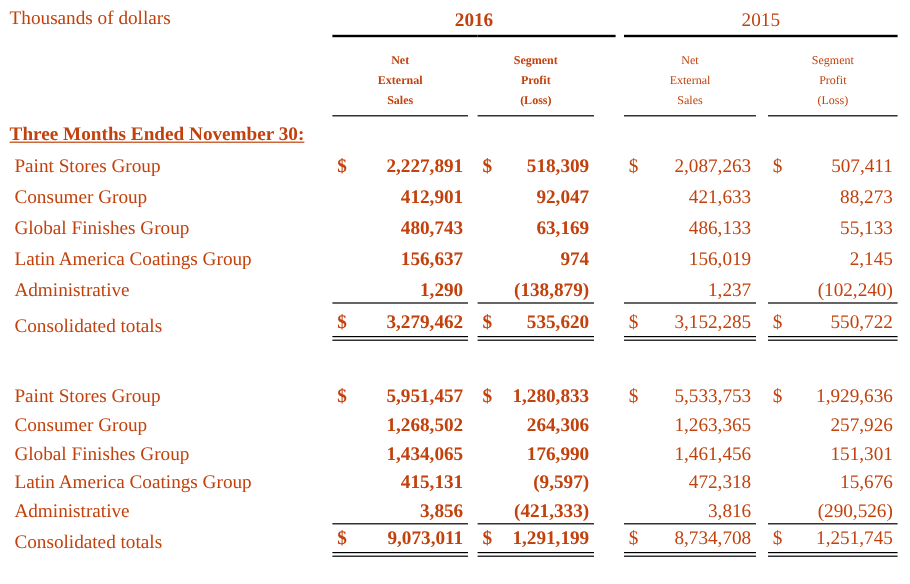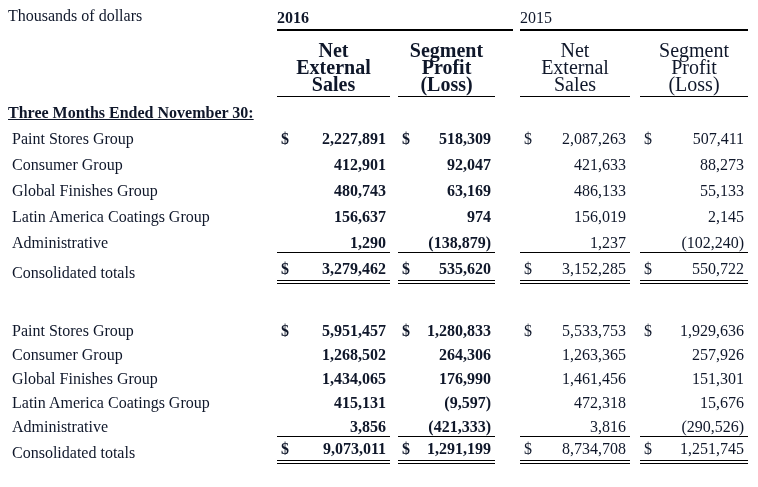--- a/index.html
+++ b/index.html
@@ -1,42 +1,42 @@
 <!DOCTYPE html>
 <html><head>
 <meta charset="utf-8">
 <style>
   * { margin:0; padding:0; box-sizing:border-box; }
   html,body { background:#fff; }
   .page {
     position:relative; width:758px; height:487px; overflow:hidden;
-    background:#fff; color:#0f172a;
+    background:#fff; color:#c2410c;
     font-family:"Liberation Serif", serif; font-size:16px;
   }
   table { border-collapse:collapse; table-layout:fixed; width:748px; }
   td { vertical-align:bottom; font-size:16px; overflow:hidden; }
 
   
   .yearrow td    { height:30px; }
   .measurerow td { height:66px; }
   .s1 .titlerow td { height:26px; }
   .s1 .trow td     { height:26px; }
   .s1 .totalrow td { height:30px; }
   .gaprow td       { height:34px; }
   .s2 .titlerow td { height:25px; }
   .s2 .trow td     { height:24px; }
   .s2 .totalrow td { height:26px; }
 
   
   td.units { text-align:left; padding-left:8px; padding-bottom:5px; }
-  td.yearcell { border-bottom:2px solid #000; text-align:left; padding-bottom:2px; }
+  td.yearcell { border-bottom:2px solid #000; text-align:center; padding-bottom:2px; }
   td.yearcell.b { font-weight:bold; }
   td.mh {
     border-bottom:1.5px solid #000; text-align:center; vertical-align:bottom;
-    white-space:pre-line; font-size:20px; line-height:17px; padding-bottom:3px;
+    white-space:pre-line; font-size:10px; line-height:17px; padding-bottom:3px;
   }
   td.mh.b { font-weight:bold; }
 
   
   td.title { padding-left:8px; font-weight:bold; }
   td.title span { text-decoration:underline; }
 
   
   td.lbl { padding-left:12px; }
   td.val .cell { display:flex; justify-content:space-between; align-items:baseline; padding:0 4px; }

